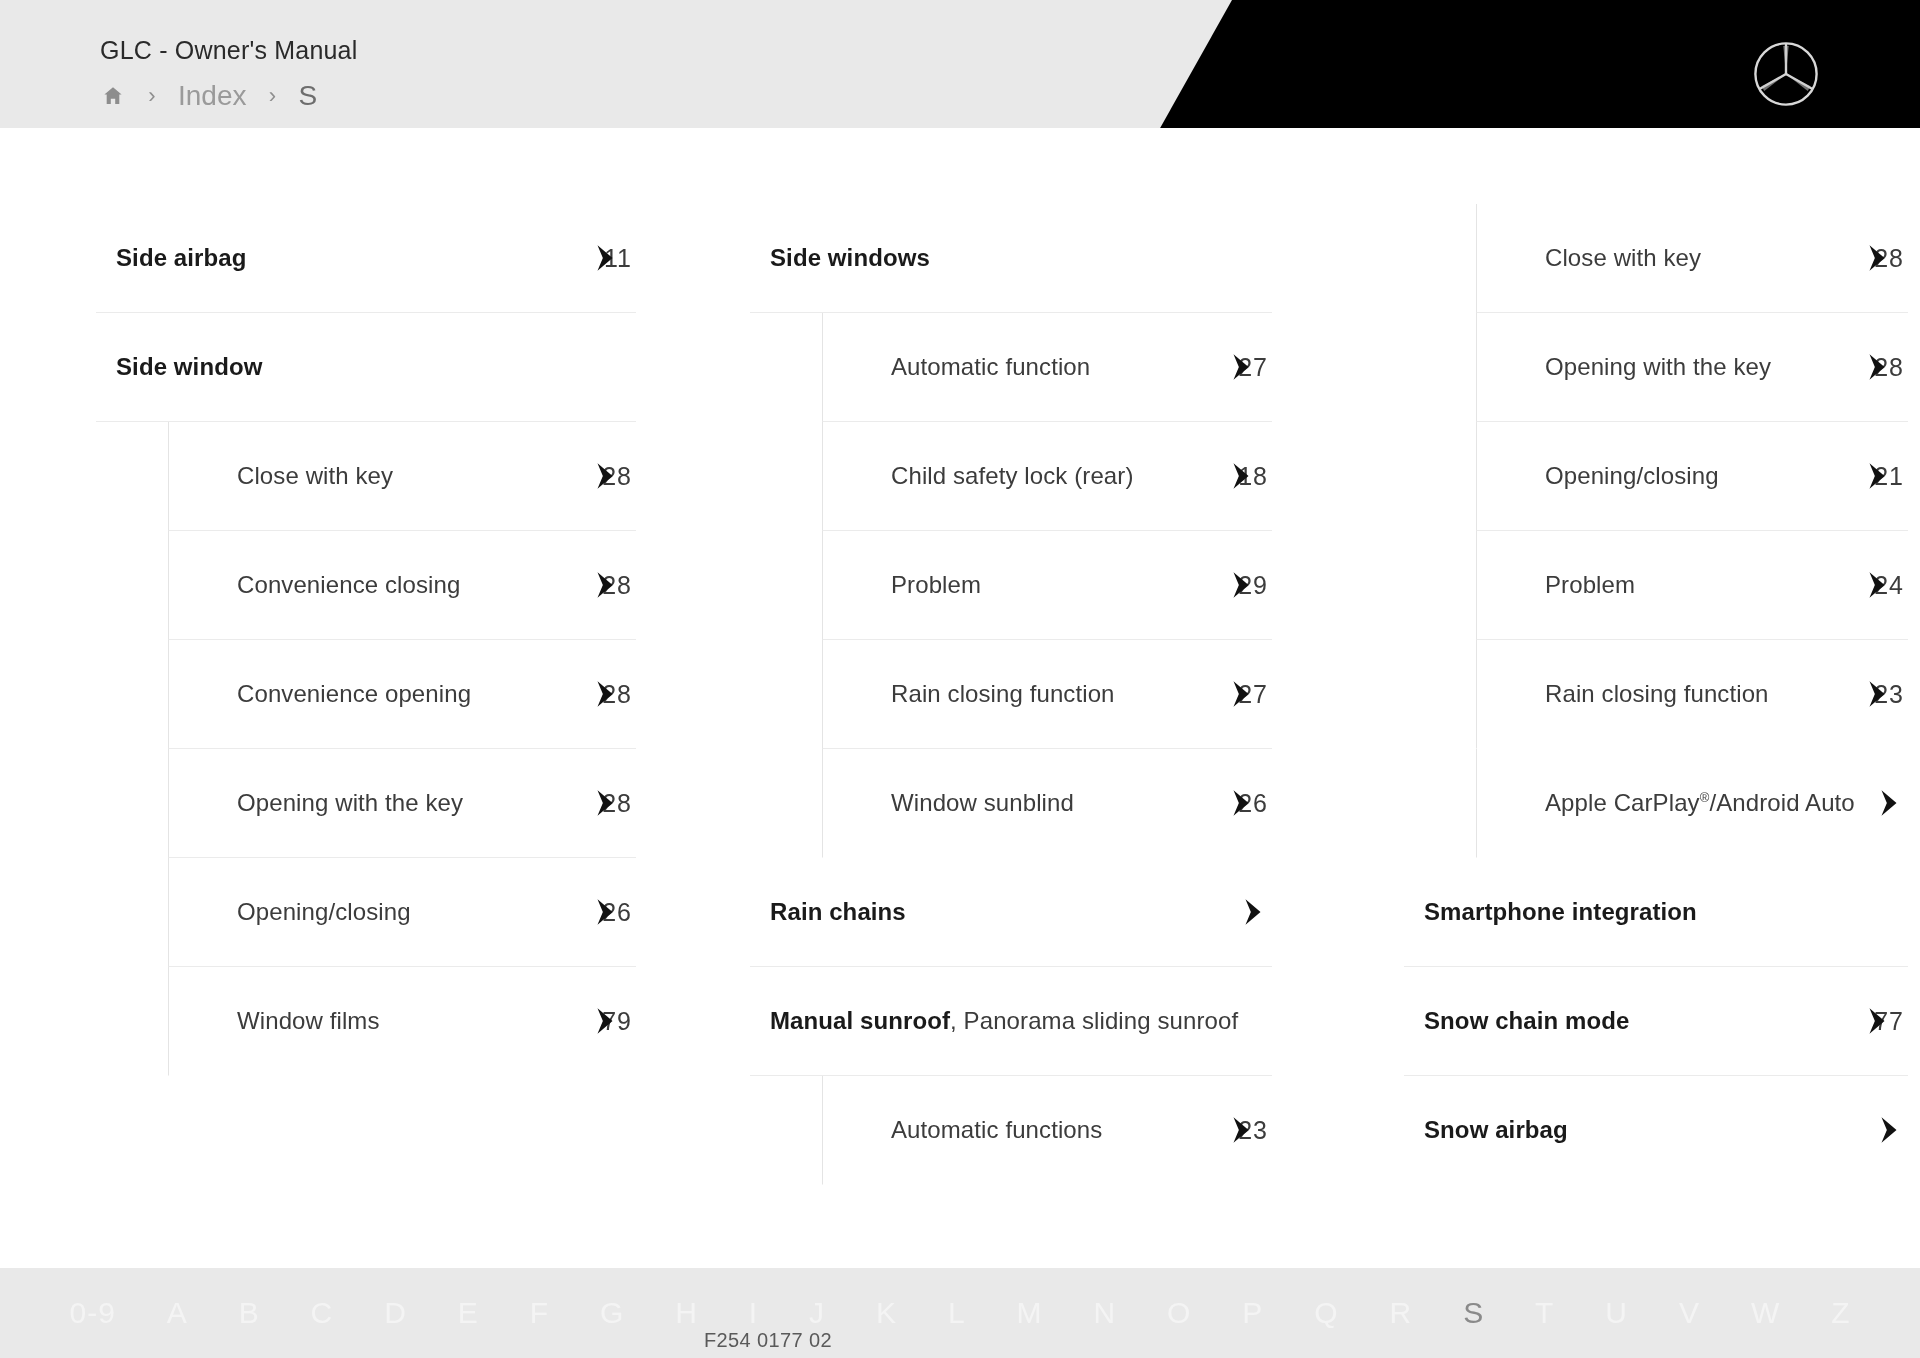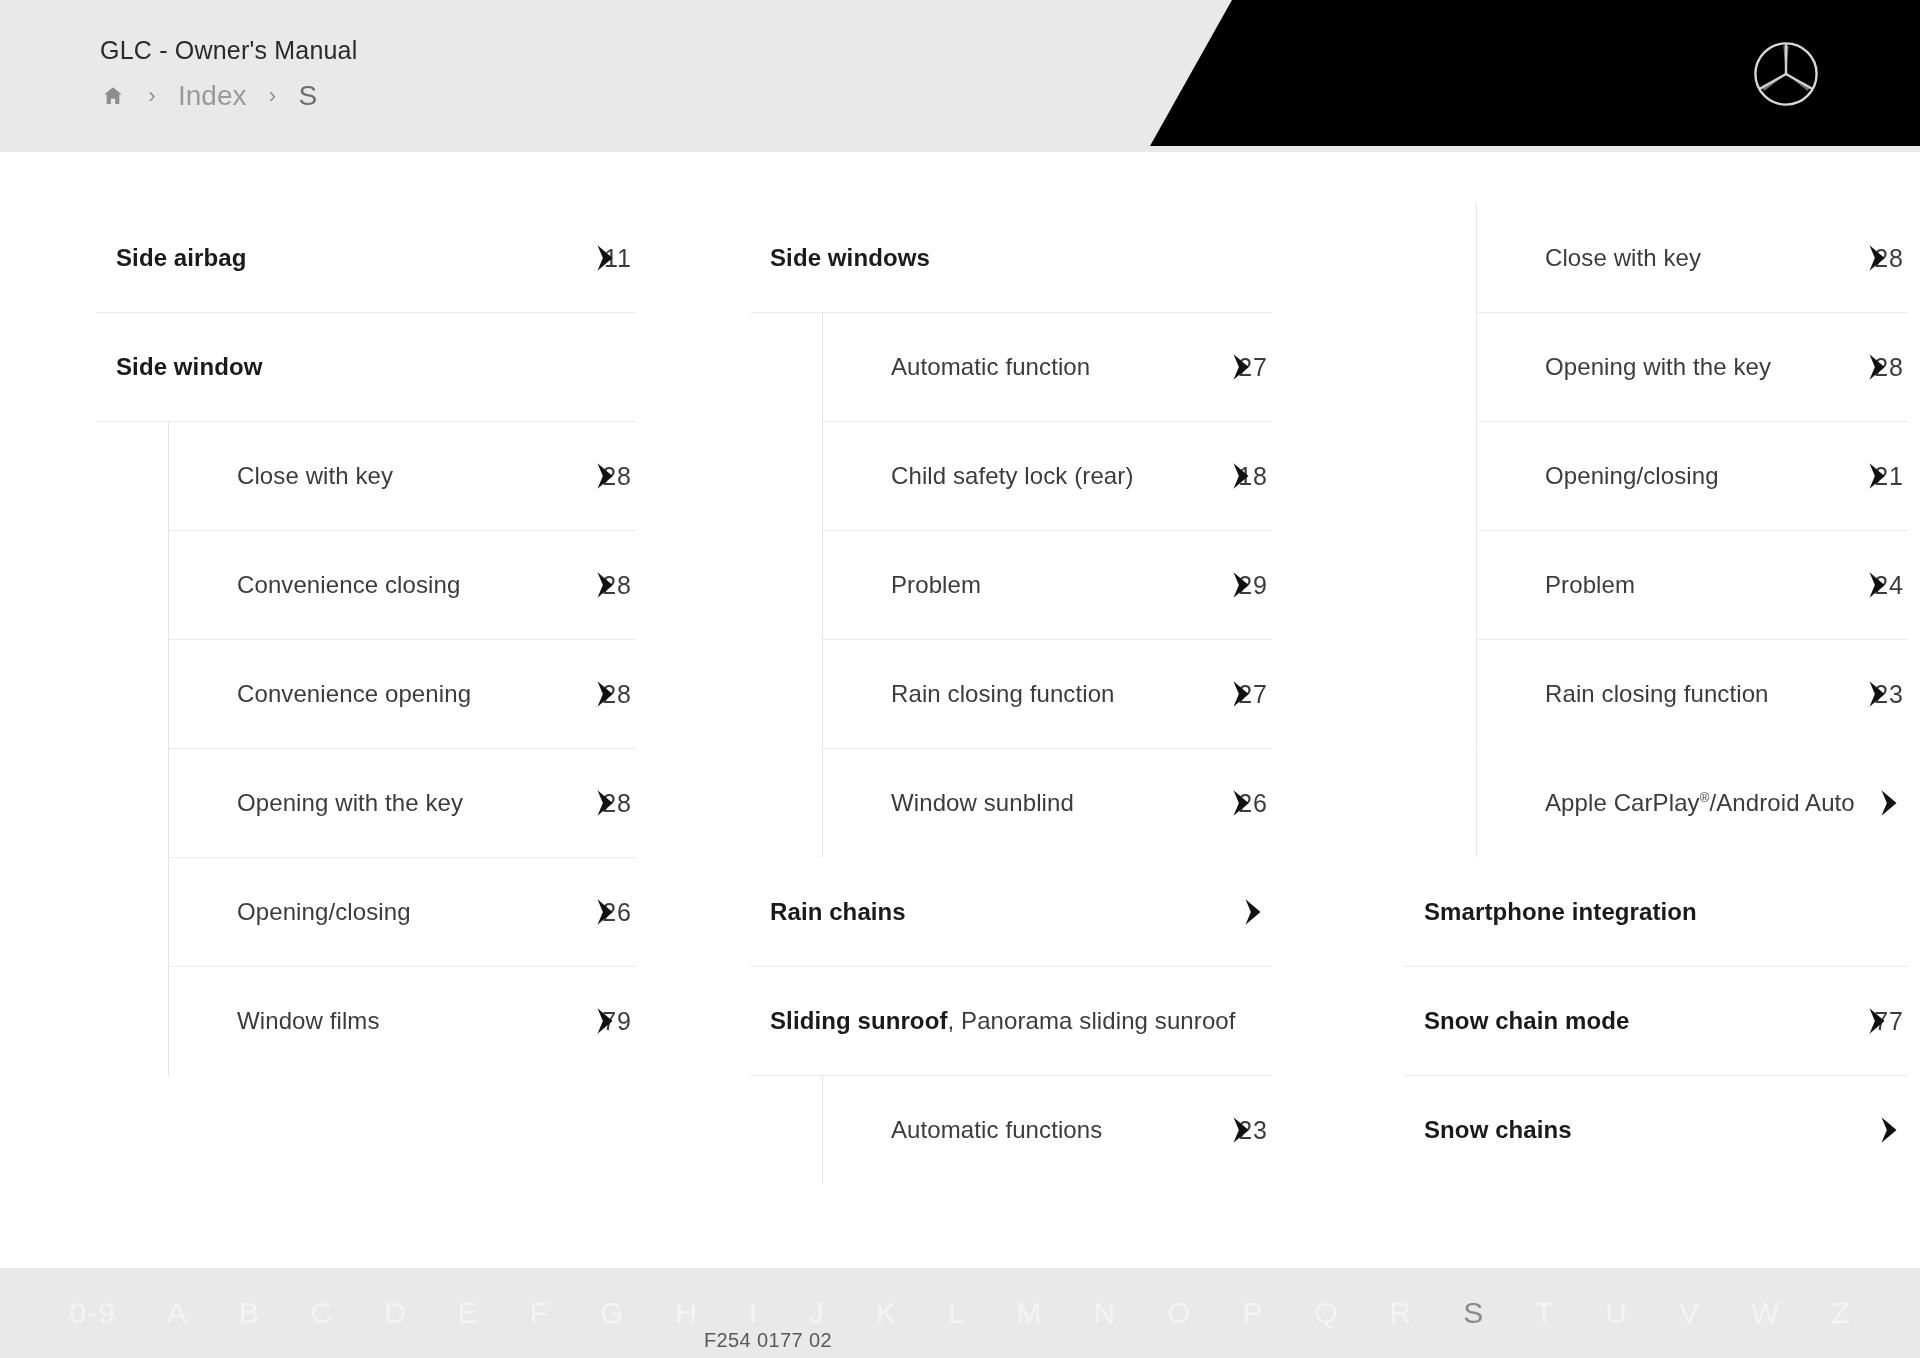--- a/index.html
+++ b/index.html
@@ -16,21 +16,21 @@
     position: relative;
     width: 1920px;
     height: 1358px;
     background: #ffffff;
   }
 
   
   .header {
     position: relative;
     width: 1920px;
-    height: 152px;
+    height: 128px;
     background: #e9e9e9;
     overflow: hidden;
   }
 
   .header-black {
     position: absolute;
     top: 0;
     right: 0;
     width: 800px;
     height: 146px;
@@ -405,21 +405,21 @@
             <span class="digits"><span></span><span></span></span>
             <svg class="jump-icon" viewBox="0 0 24 28">
                 <path d="M5 2 L19 14 L5 26 L10 14 Z" fill="#111"></path>
               </svg>
           </span>
         </div>
       </div>
 
       <div class="group">
         <div class="entry level1">
-          <span class="entry-label"><span>Sliding sunroof</span><span class="thin">, Panorama sliding sunroof</span></span>
+          <span class="entry-label"><span>Manual sunroof</span><span class="thin">, Panorama sliding sunroof</span></span>
         </div>
         <div class="entry level2 nosep">
           <span class="entry-label">Automatic functions</span>
           <span class="pageref">
             <span class="digits"><span>2</span><span>3</span></span>
             <svg class="jump-icon" viewBox="0 0 24 28">
                 <path d="M5 2 L19 14 L5 26 L10 14 Z" fill="#111"></path>
               </svg>
           </span>
         </div>
@@ -499,21 +499,21 @@
             <span class="digits"><span>7</span><span>7</span></span>
             <svg class="jump-icon" viewBox="0 0 24 28">
                 <path d="M5 2 L19 14 L5 26 L10 14 Z" fill="#111"></path>
               </svg>
           </span>
         </div>
       </div>
 
       <div class="group">
         <div class="entry level1 nosep">
-          <span class="entry-label">Snow chains</span>
+          <span class="entry-label">Snow airbag</span>
           <span class="pageref short">
             <span class="digits"><span></span><span></span></span>
             <svg class="jump-icon" viewBox="0 0 24 28">
                 <path d="M5 2 L19 14 L5 26 L10 14 Z" fill="#111"></path>
               </svg>
           </span>
         </div>
       </div>
 
     </div>

